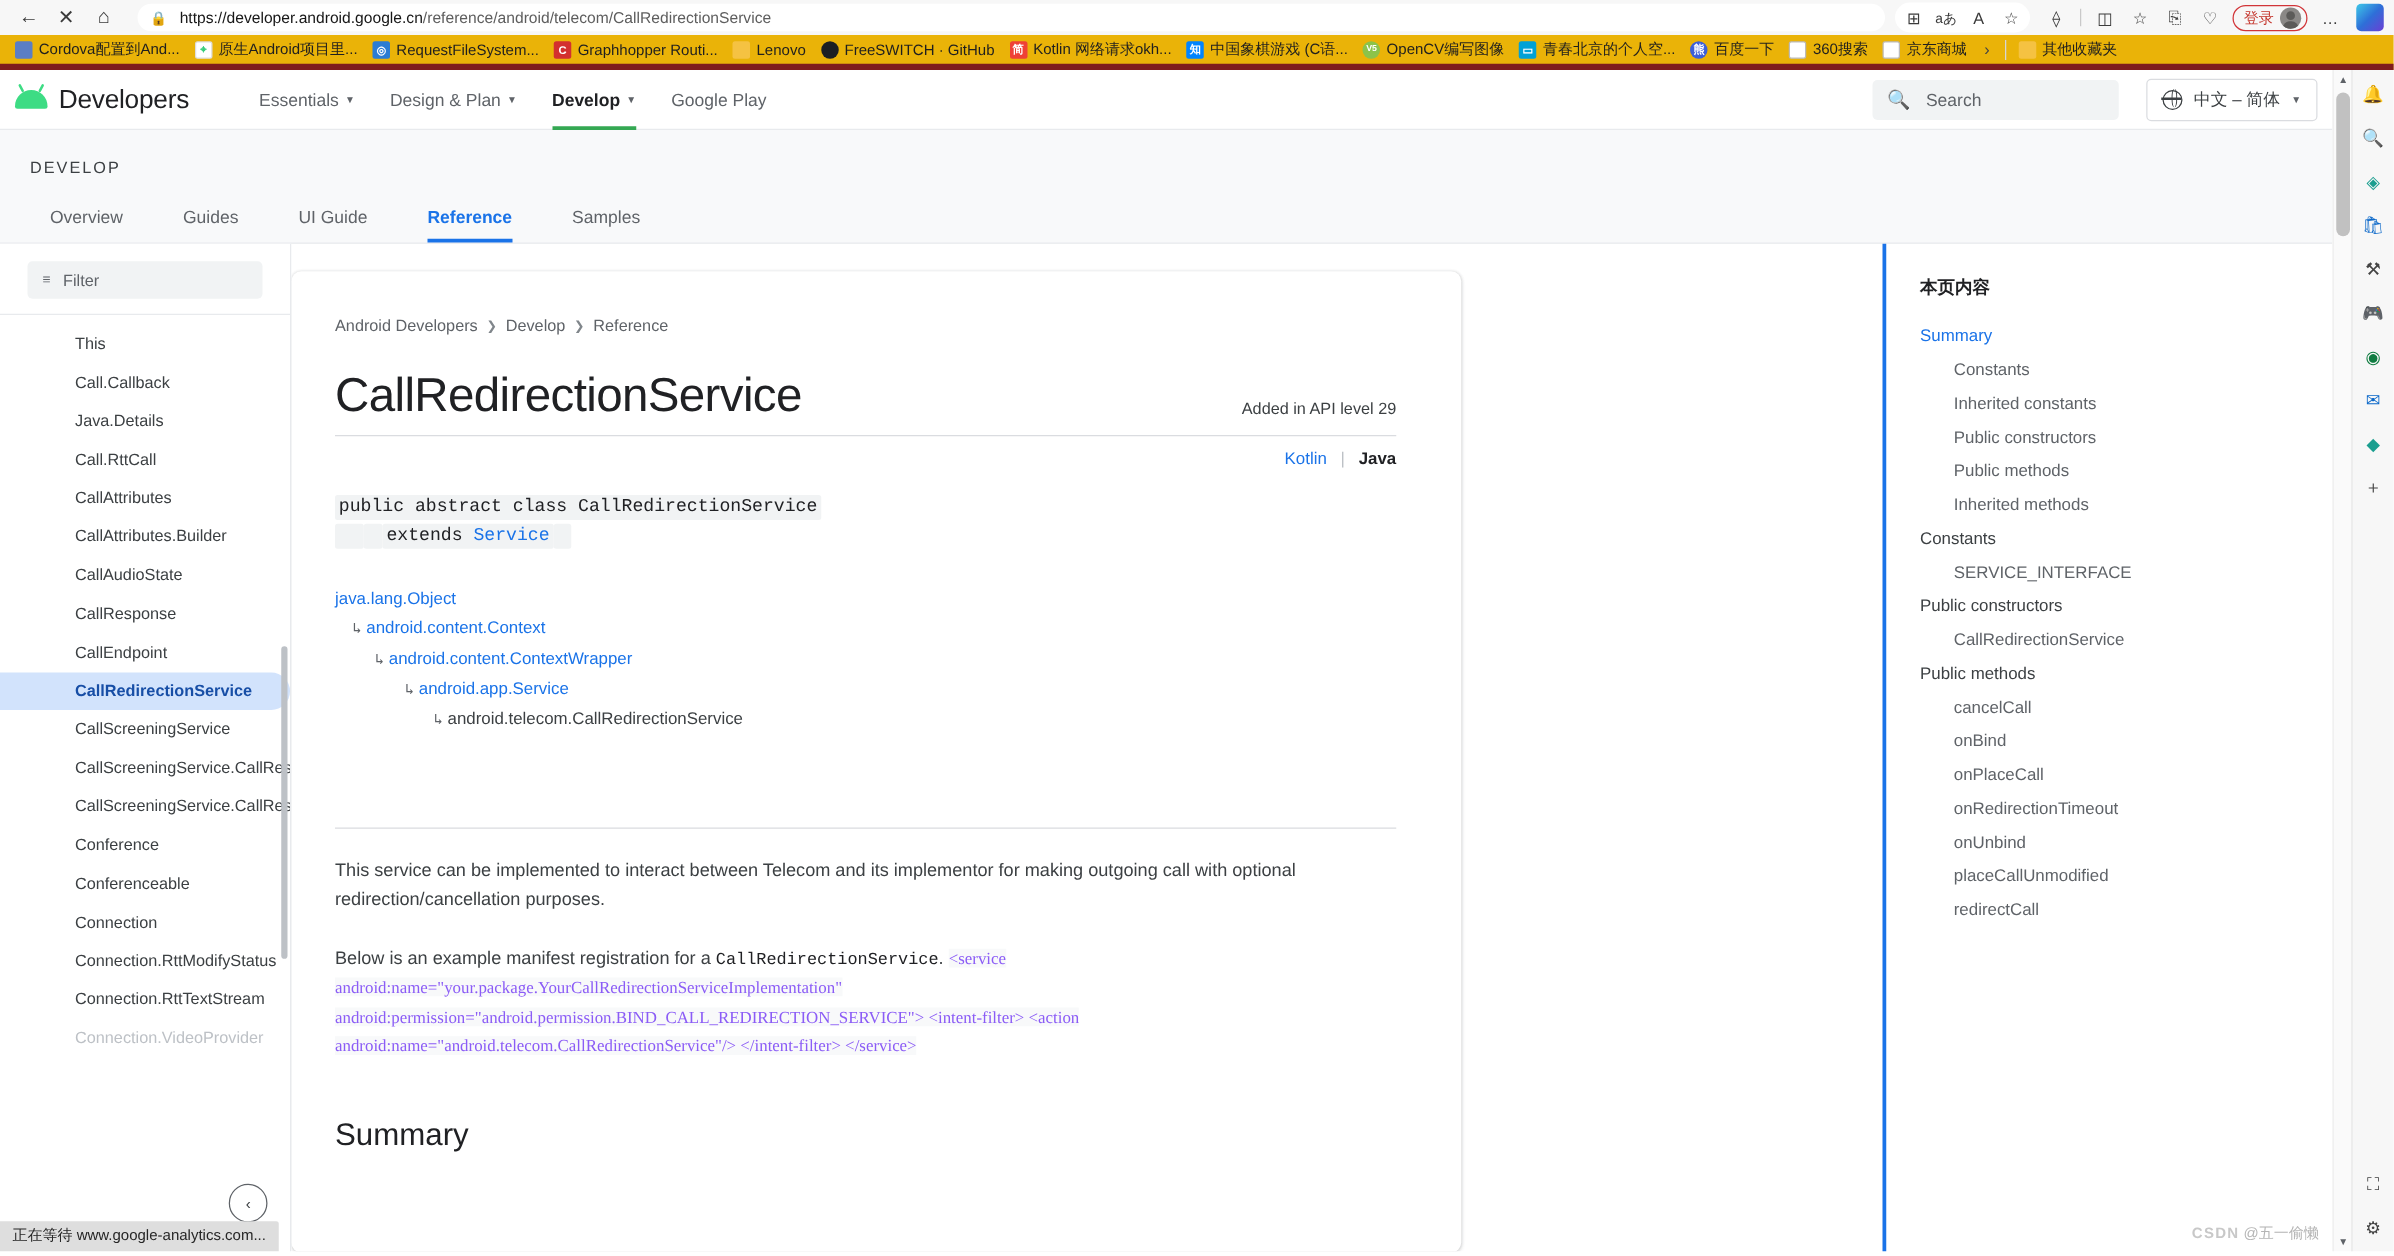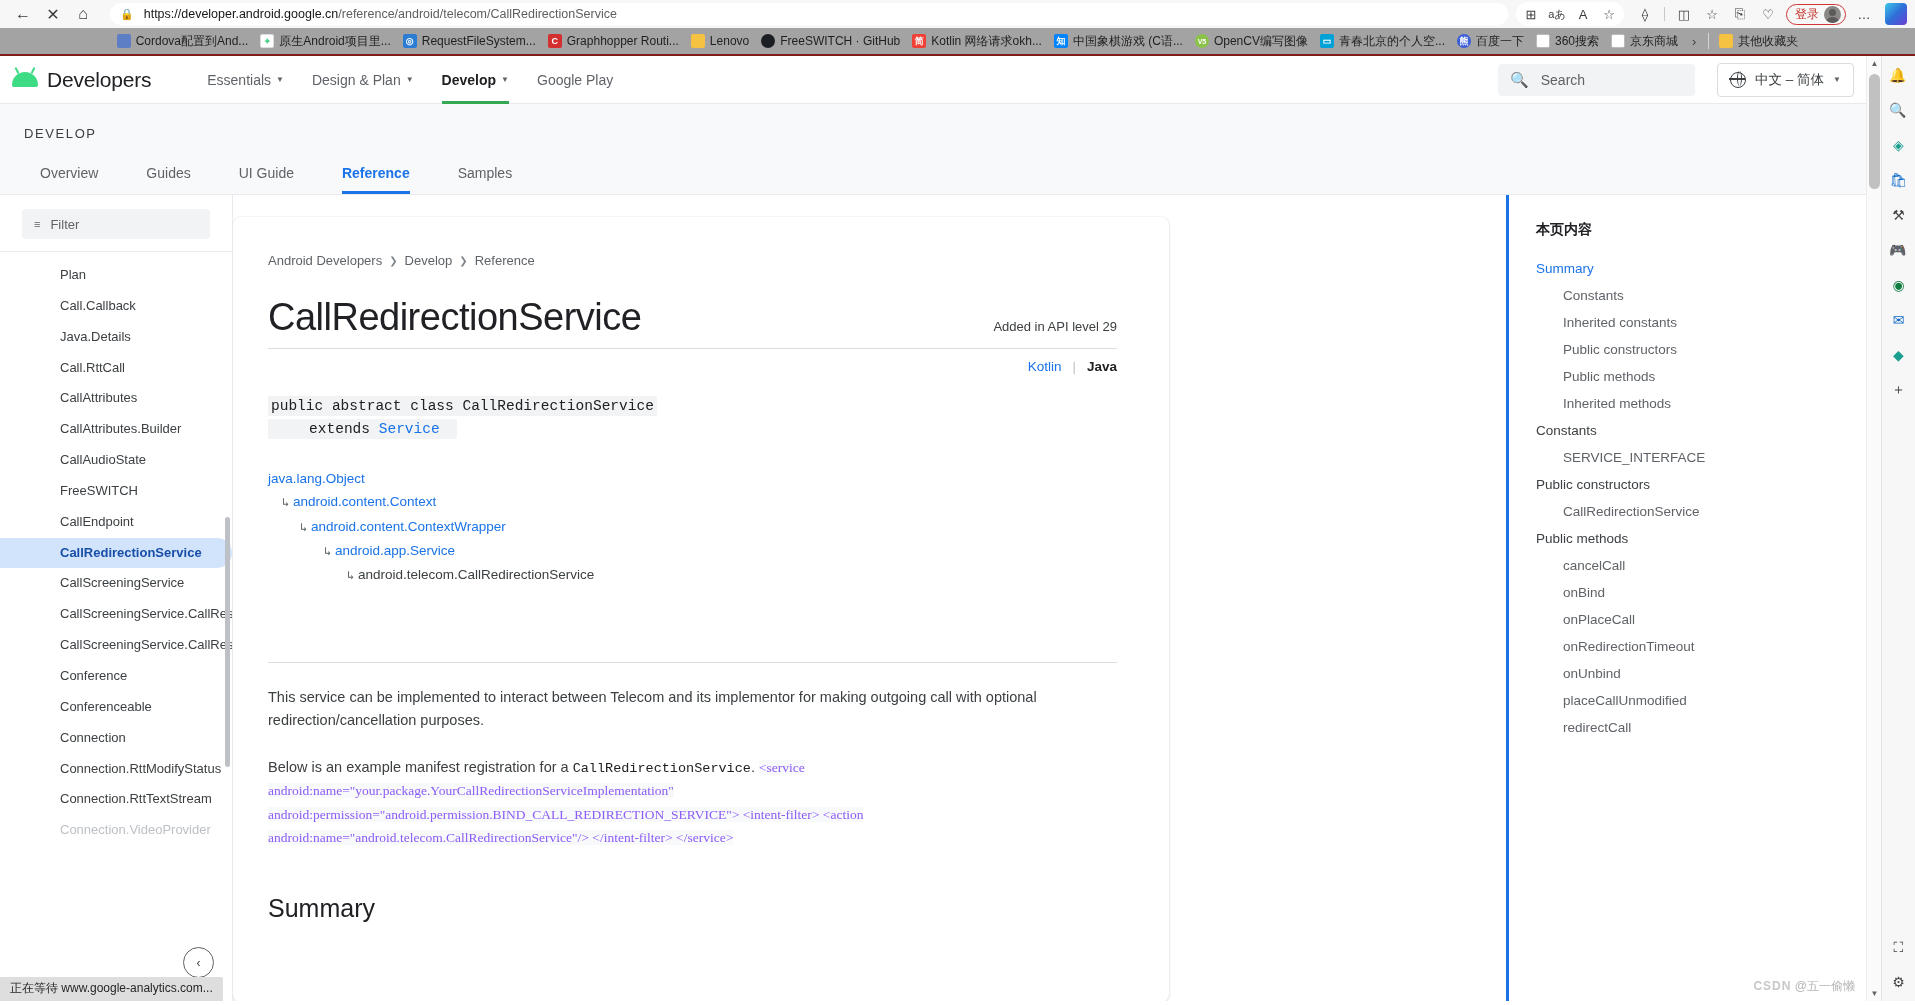--- a/index.html
+++ b/index.html
@@ -91,26 +91,25 @@
     background: linear-gradient(135deg,#3ec9e8 0%, #2e6fd8 50%, #6b3fd4 100%);
     margin-left: 6px;
   }
 
   
   .bookmarks {
     height: 28px;
     display: flex;
     align-items: center;
     padding: 0 6px;
-    background: #a3a3a3;
-    border-bottom: 2px solid #7f1d1d;
+    background: #eab308;
+    border-bottom: 5px solid #7f1d1d;
     overflow: hidden;
     font-size: 12px;
     color: #1f1f1f;
-    justify-content: center;
   }
   .bm {
     display: flex; align-items: center; gap: 5px;
     padding: 2px 6px;
     border-radius: 4px;
     white-space: nowrap;
     flex: none;
   }
   .bm .fav {
     width: 14px; height: 14px;
@@ -606,28 +605,28 @@
 
       <div class="sidebar">
         <div class="filter-wrap">
           <div class="filter-box">
             <span class="filter-icon">≡</span>
             <span class="filter-ph">Filter</span>
           </div>
         </div>
         <div class="sb-divider"></div>
         <div class="sb-list">
-          <div class="sb-item">Plan</div>
+          <div class="sb-item">This</div>
           <div class="sb-item">Call.Callback</div>
           <div class="sb-item">Java.Details</div>
           <div class="sb-item">Call.RttCall</div>
           <div class="sb-item">CallAttributes</div>
           <div class="sb-item">CallAttributes.Builder</div>
           <div class="sb-item">CallAudioState</div>
-          <div class="sb-item">FreeSWITCH</div>
+          <div class="sb-item">CallResponse</div>
           <div class="sb-item">CallEndpoint</div>
           <div class="sb-item active">CallRedirectionService</div>
           <div class="sb-item">CallScreeningService</div>
           <div class="sb-item">CallScreeningService.CallResponse</div>
           <div class="sb-item">CallScreeningService.CallResponse.Builder</div>
           <div class="sb-item">Conference</div>
           <div class="sb-item">Conferenceable</div>
           <div class="sb-item">Connection</div>
           <div class="sb-item">Connection.RttModifyStatus</div>
           <div class="sb-item">Connection.RttTextStream</div>

